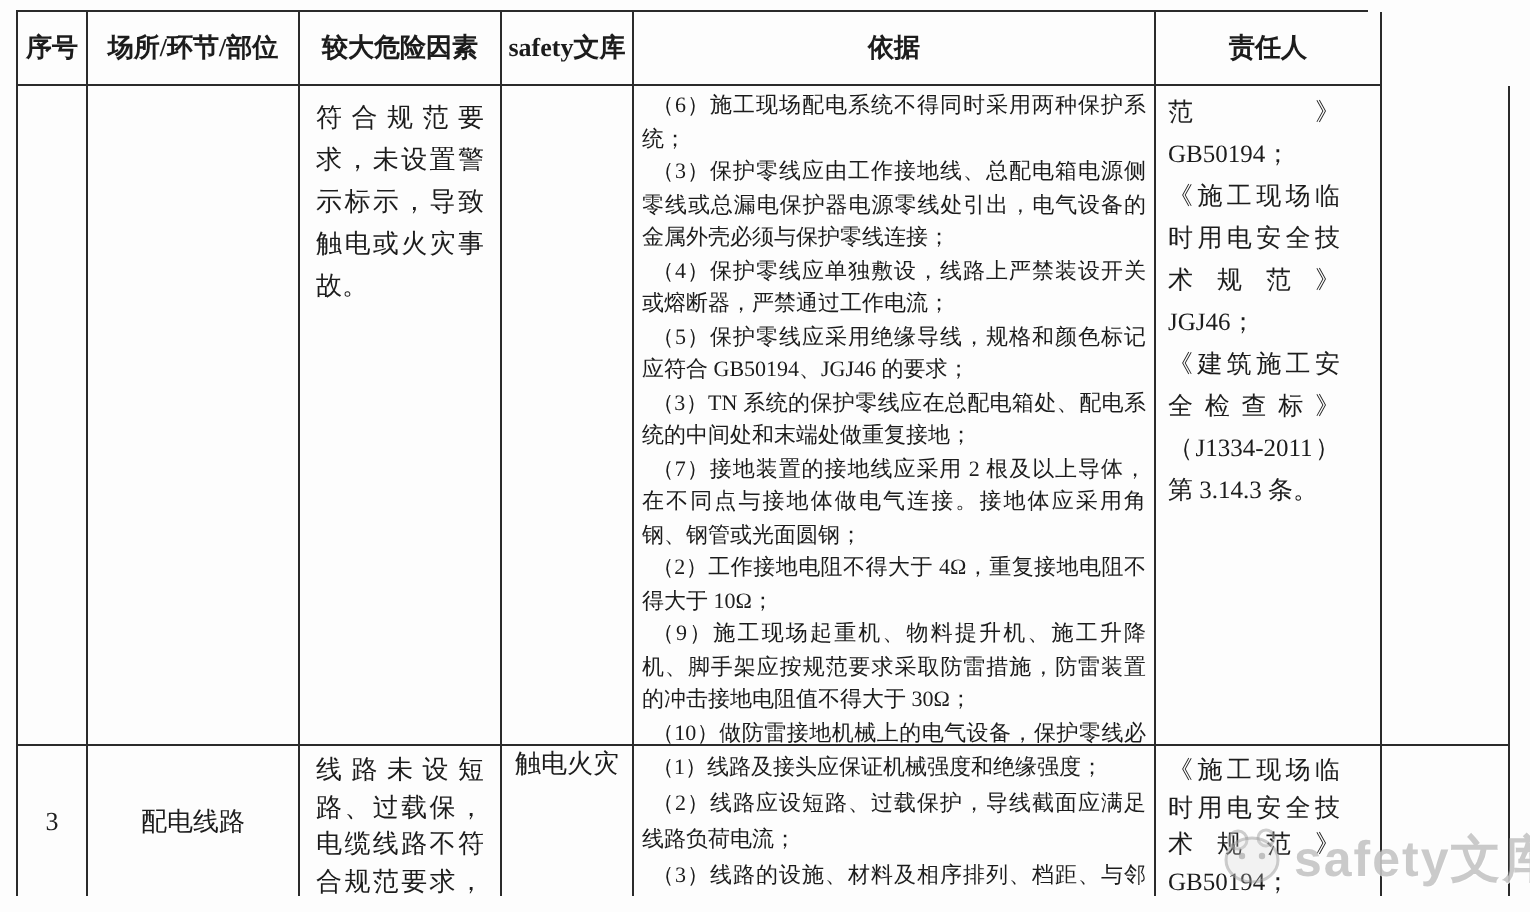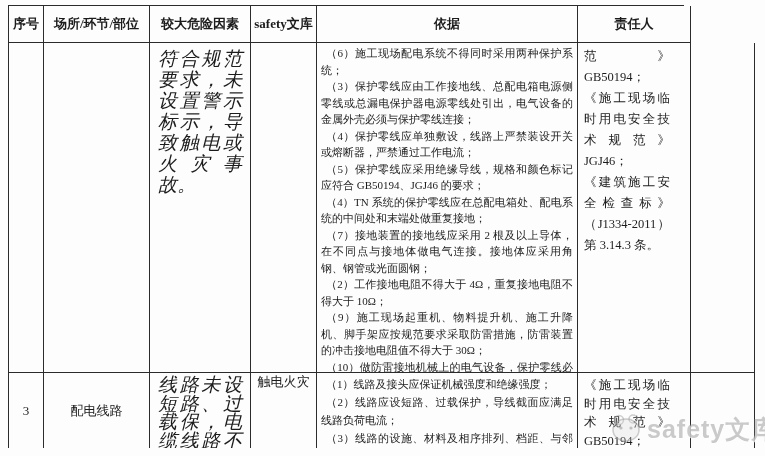--- a/index.html
+++ b/index.html
@@ -37,24 +37,23 @@
     font-size: 13px;
     line-height: 16px;
     height: 37px;
     padding: 1px 2px;
   }
   
   .row-1 .t-cell { height: 330px; }
   .row-2 .t-cell { height: 75px; }
   .cell-center { display: flex; align-items: center; justify-content: center; text-align: center; font-size: 13px; line-height: 18px; }
   .cell-hazard {
-    font-size: 19px; line-height: 21px;
+    font-size: 13px; line-height: 21px;
     padding: 5px 8px 0 8px;
     text-align: justify;
-    font-style: italic;
   }
   .row-2 .cell-hazard { line-height: 18.5px; padding-top: 3px; }
   .cell-measures { padding: 2px 4px 0 4px; }
   .cell-measures p {
     font-size: 11px; line-height: 16.5px;
     text-align: justify; text-indent: 0.45em;
   }
   .row-2 .cell-measures p { line-height: 18px; }
   .cell-basis { padding: 3px 20px 0 6px; }
   .cell-basis p { font-size: 12.5px; line-height: 21px; text-align: justify; }
@@ -98,21 +97,21 @@
     <div class="t-row row-1">
       <div class="t-cell cell-center"></div>
       <div class="t-cell cell-center"></div>
       <div class="t-cell cell-hazard">符合规范要求，未设置警示标示，导致触电或火灾事故。</div>
       <div class="t-cell cell-accident"></div>
       <div class="t-cell cell-measures">
           <p>（6）施工现场配电系统不得同时采用两种保护系统；</p>
           <p>（3）保护零线应由工作接地线、总配电箱电源侧零线或总漏电保护器电源零线处引出，电气设备的金属外壳必须与保护零线连接；</p>
           <p>（4）保护零线应单独敷设，线路上严禁装设开关或熔断器，严禁通过工作电流；</p>
           <p>（5）保护零线应采用绝缘导线，规格和颜色标记应符合 GB50194、JGJ46 的要求；</p>
-          <p>（4）TN 系统的保护零线应在总配电箱处、配电系统的中间处和末端处做重复接地；</p>
+          <p>（3）TN 系统的保护零线应在总配电箱处、配电系统的中间处和末端处做重复接地；</p>
           <p>（7）接地装置的接地线应采用 2 根及以上导体，在不同点与接地体做电气连接。接地体应采用角钢、钢管或光面圆钢；</p>
           <p>（2）工作接地电阻不得大于 4Ω，重复接地电阻不得大于 10Ω；</p>
           <p>（9）施工现场起重机、物料提升机、施工升降机、脚手架应按规范要求采取防雷措施，防雷装置的冲击接地电阻值不得大于 30Ω；</p>
           <p>（10）做防雷接地机械上的电气设备，保护零线必须同时做重复接地。</p>
         </div>
       <div class="t-cell cell-basis">
           <p>范》GB50194；</p>
           <p>《施工现场临时用电安全技术规范》JGJ46；</p>
           <p>《建筑施工安全检查标》（J1334-2011）第 3.14.3 条。</p>
         </div>

